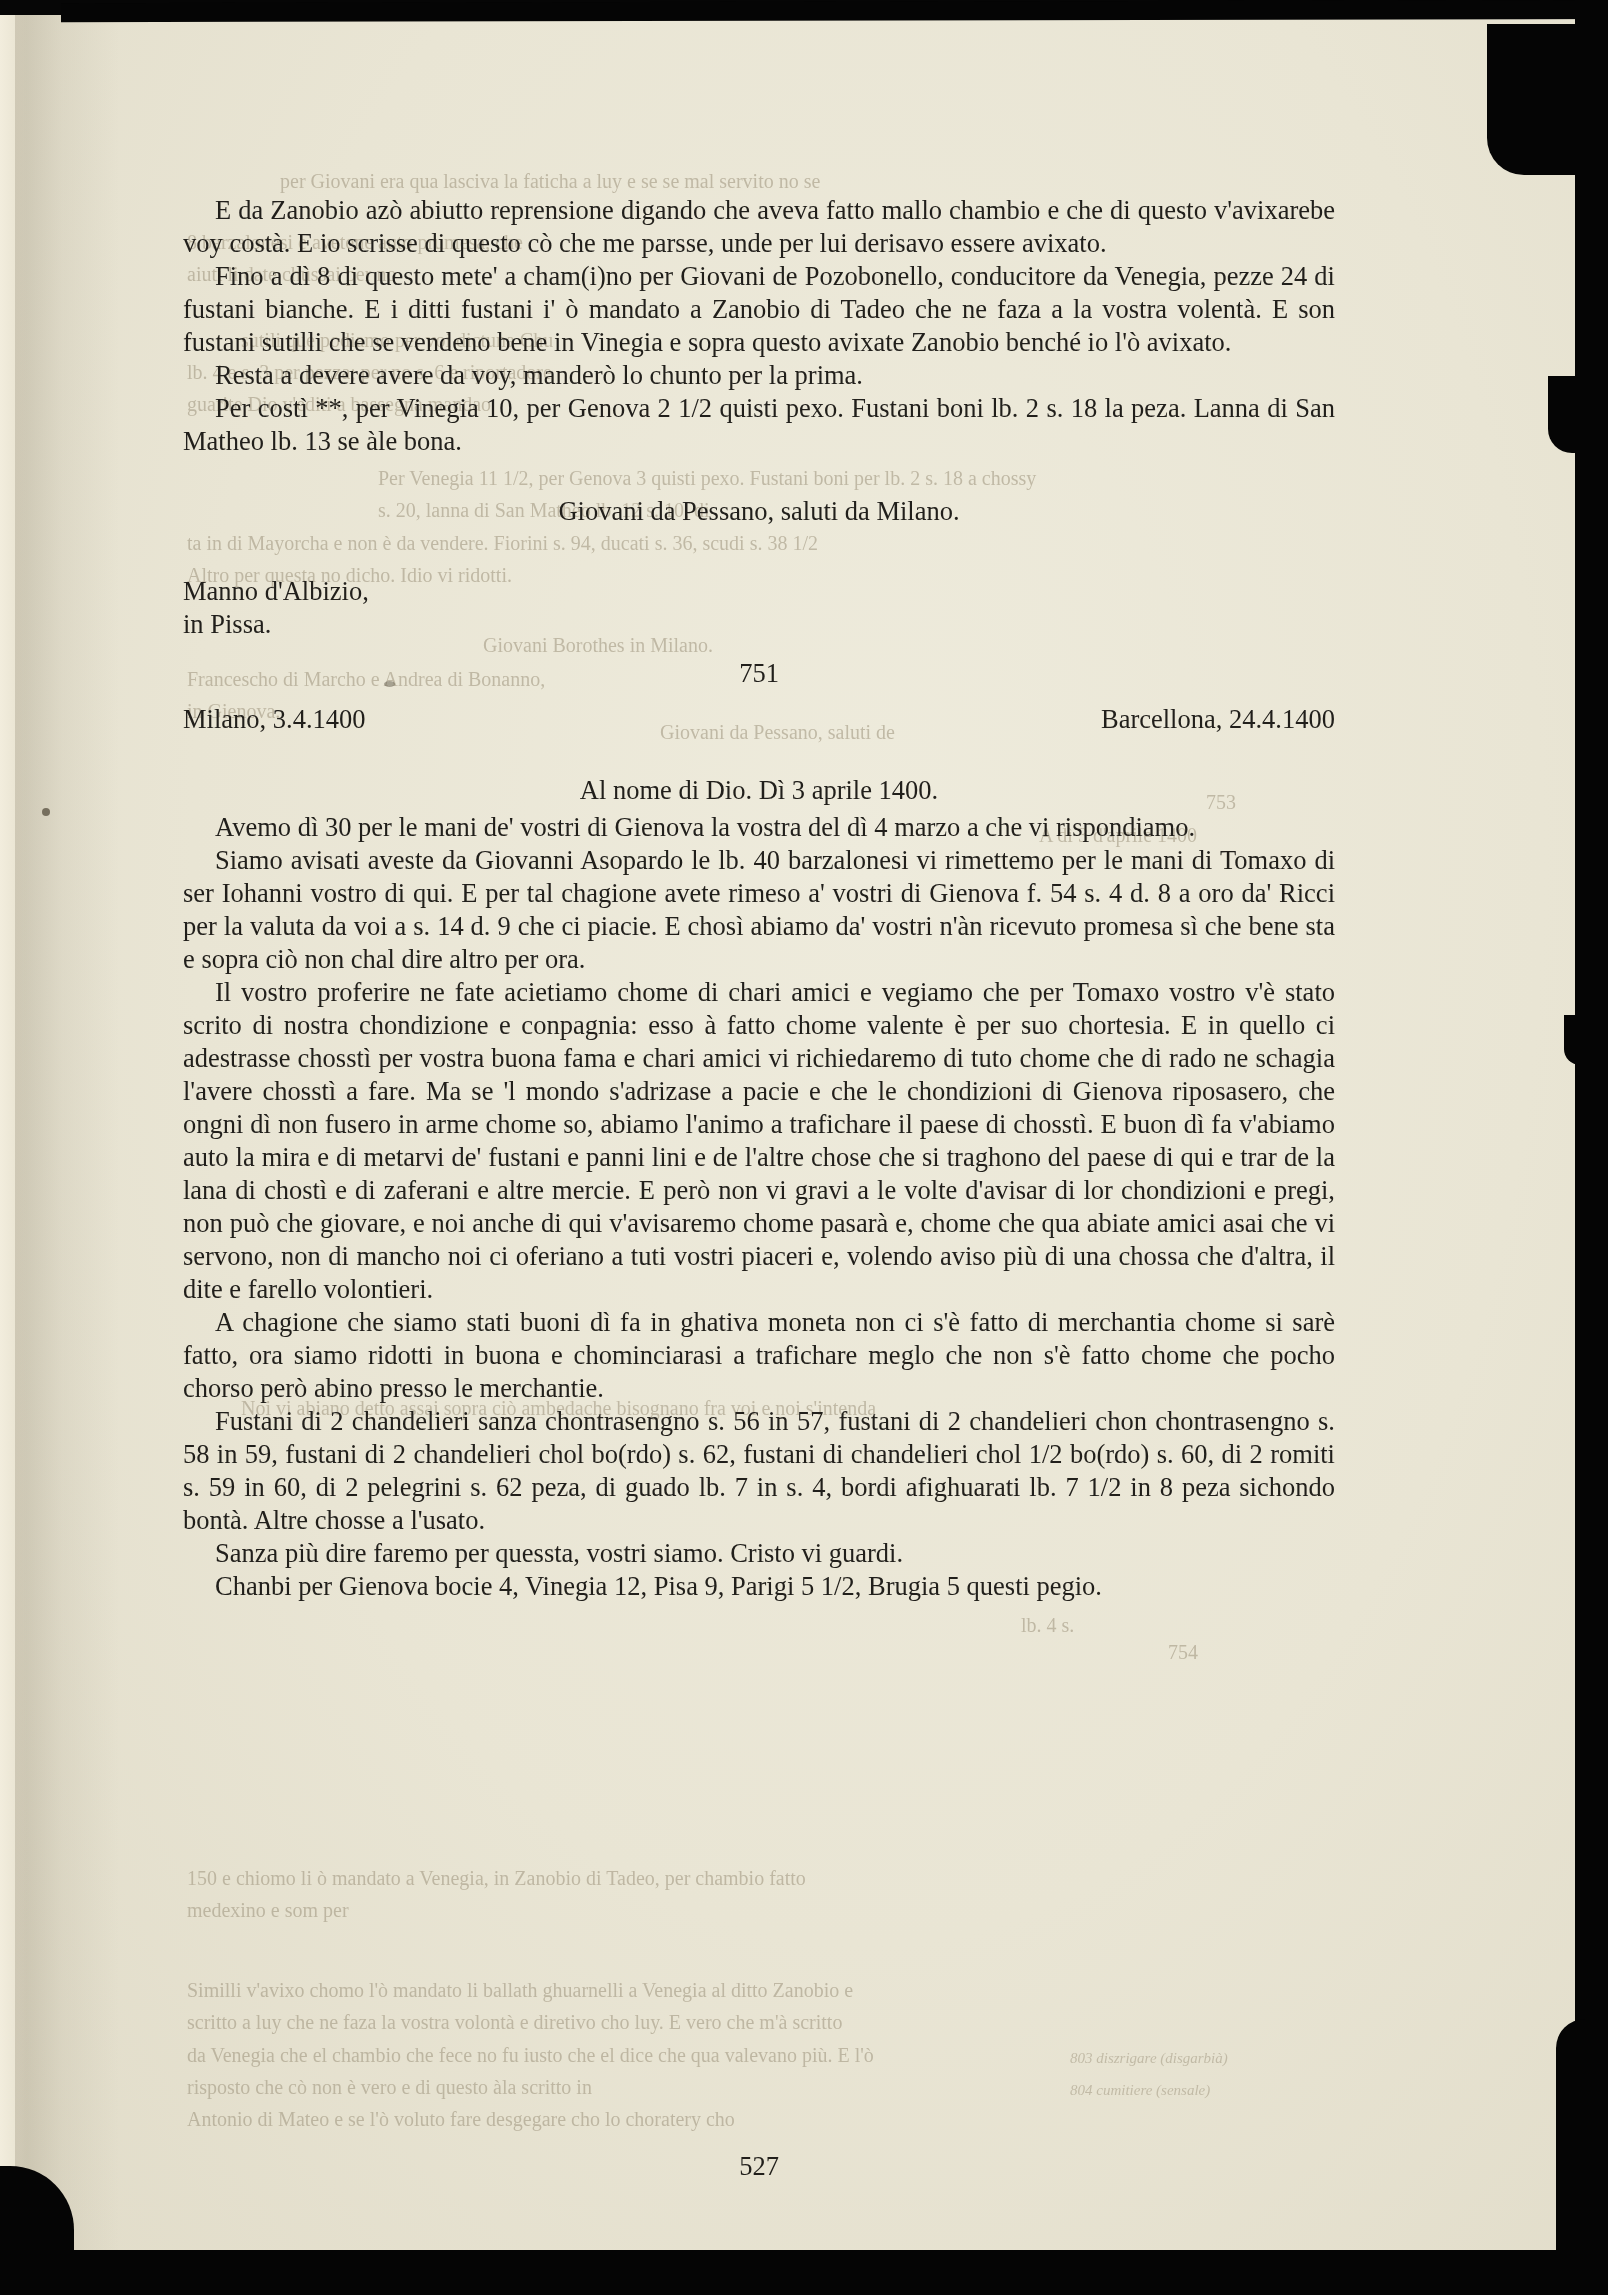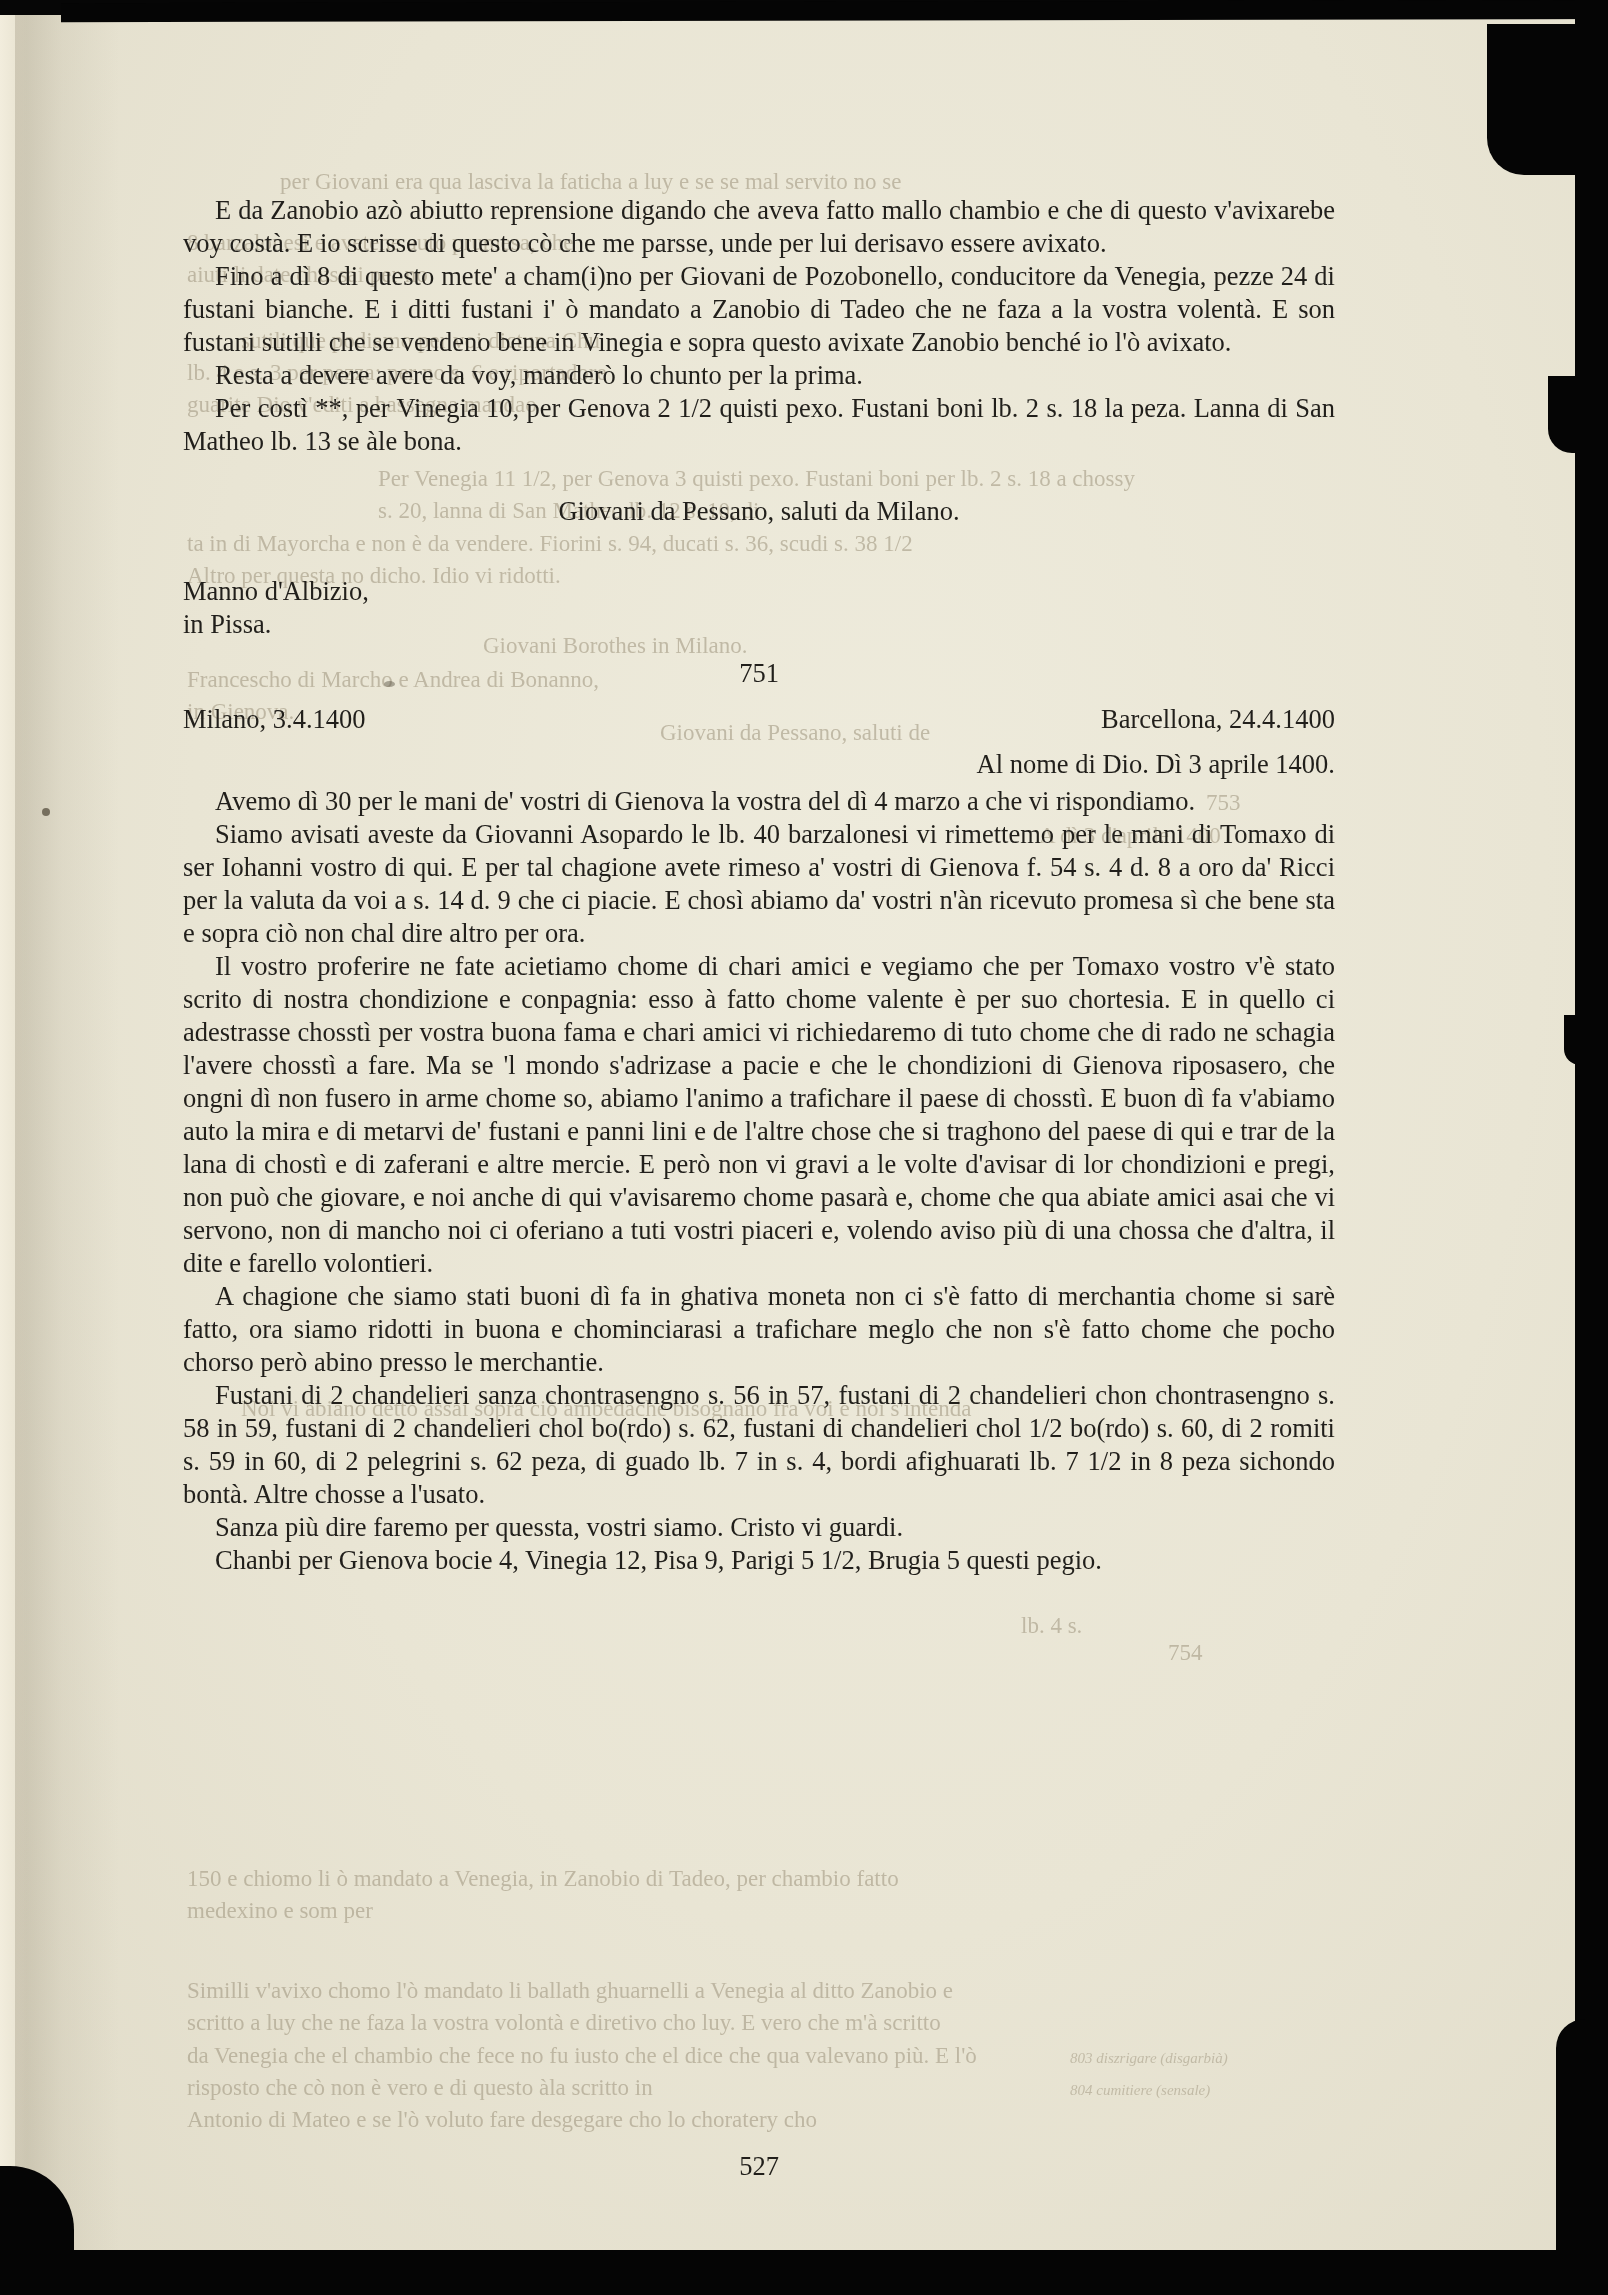--- a/index.html
+++ b/index.html
@@ -37,33 +37,33 @@
   .text-col{
     position:absolute;left:183px;top:179px;width:1152px;
     font-size:26.5px;line-height:33px;color:#211f1b;
     text-align:justify;
   }
   .para{margin:0;text-indent:32px;text-align:justify;}
   .salutation{margin-top:37px;text-align:center;}
   .addressee{margin-top:47px;text-align:left;}
   .letter-number{margin-top:16px;text-align:center;}
   .dateline{margin-top:13px;display:flex;justify-content:space-between;}
-  .invocation{margin-top:12px;text-align:right;font-family:Liberation Serif, serif;}
+  .invocation{margin-top:38px;text-align:center;font-family:Liberation Serif, serif;}
   .first-body{margin-top:4.8px;}
   .signature{margin-top:21px;text-align:right;padding-right:101px;}
   .addressee2{margin-top:39px;text-align:left;}
   .page-number{
     position:absolute;left:183px;top:2136px;width:1152px;
     font-size:26.5px;color:#211f1b;text-align:center;
   }
 
   
   .ghost{
     position:absolute;color:#9d937c;opacity:0.55;
-    font-size:23px;line-height:33px;white-space:nowrap;
+    font-size:20px;line-height:33px;white-space:nowrap;
     filter:blur(0.5px);
   }
   .ghost.small{font-size:15px;font-style:italic;opacity:0.5;}
 
   .speck{position:absolute;background:#554e3e;border-radius:50%;}
   .speck1{left:42px;top:793px;width:8px;height:8px;opacity:.75;}
   .speck2{left:384px;top:666px;width:11.3px;height:6.4px;opacity:.45;}
 </style>
 </head>
 <body>

